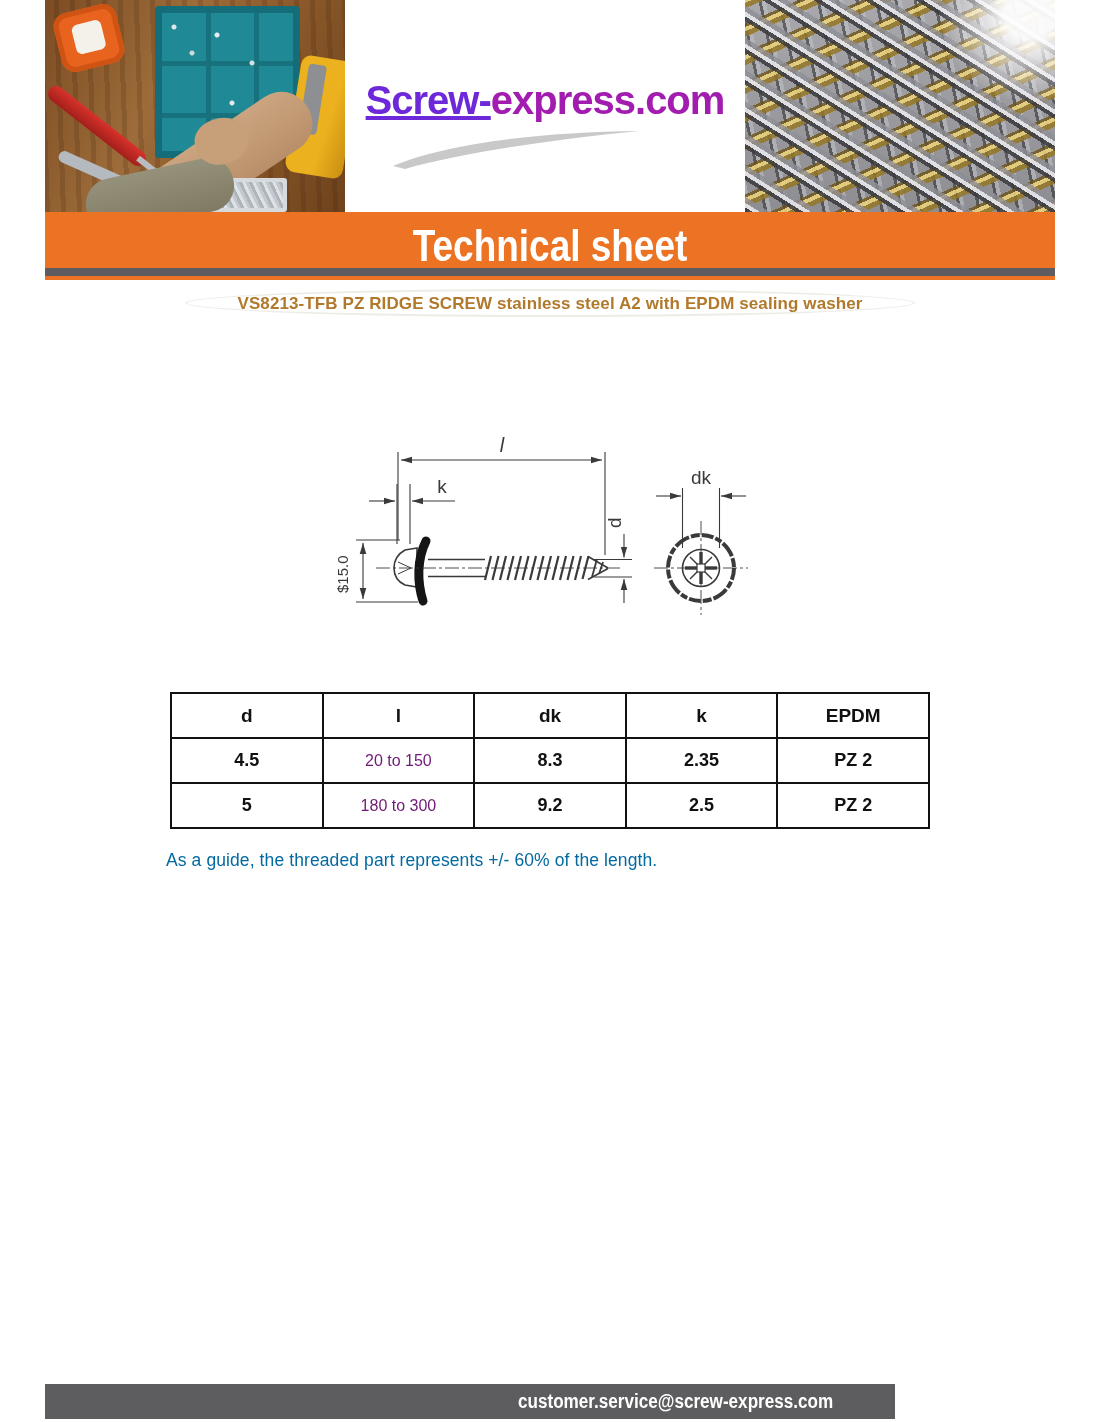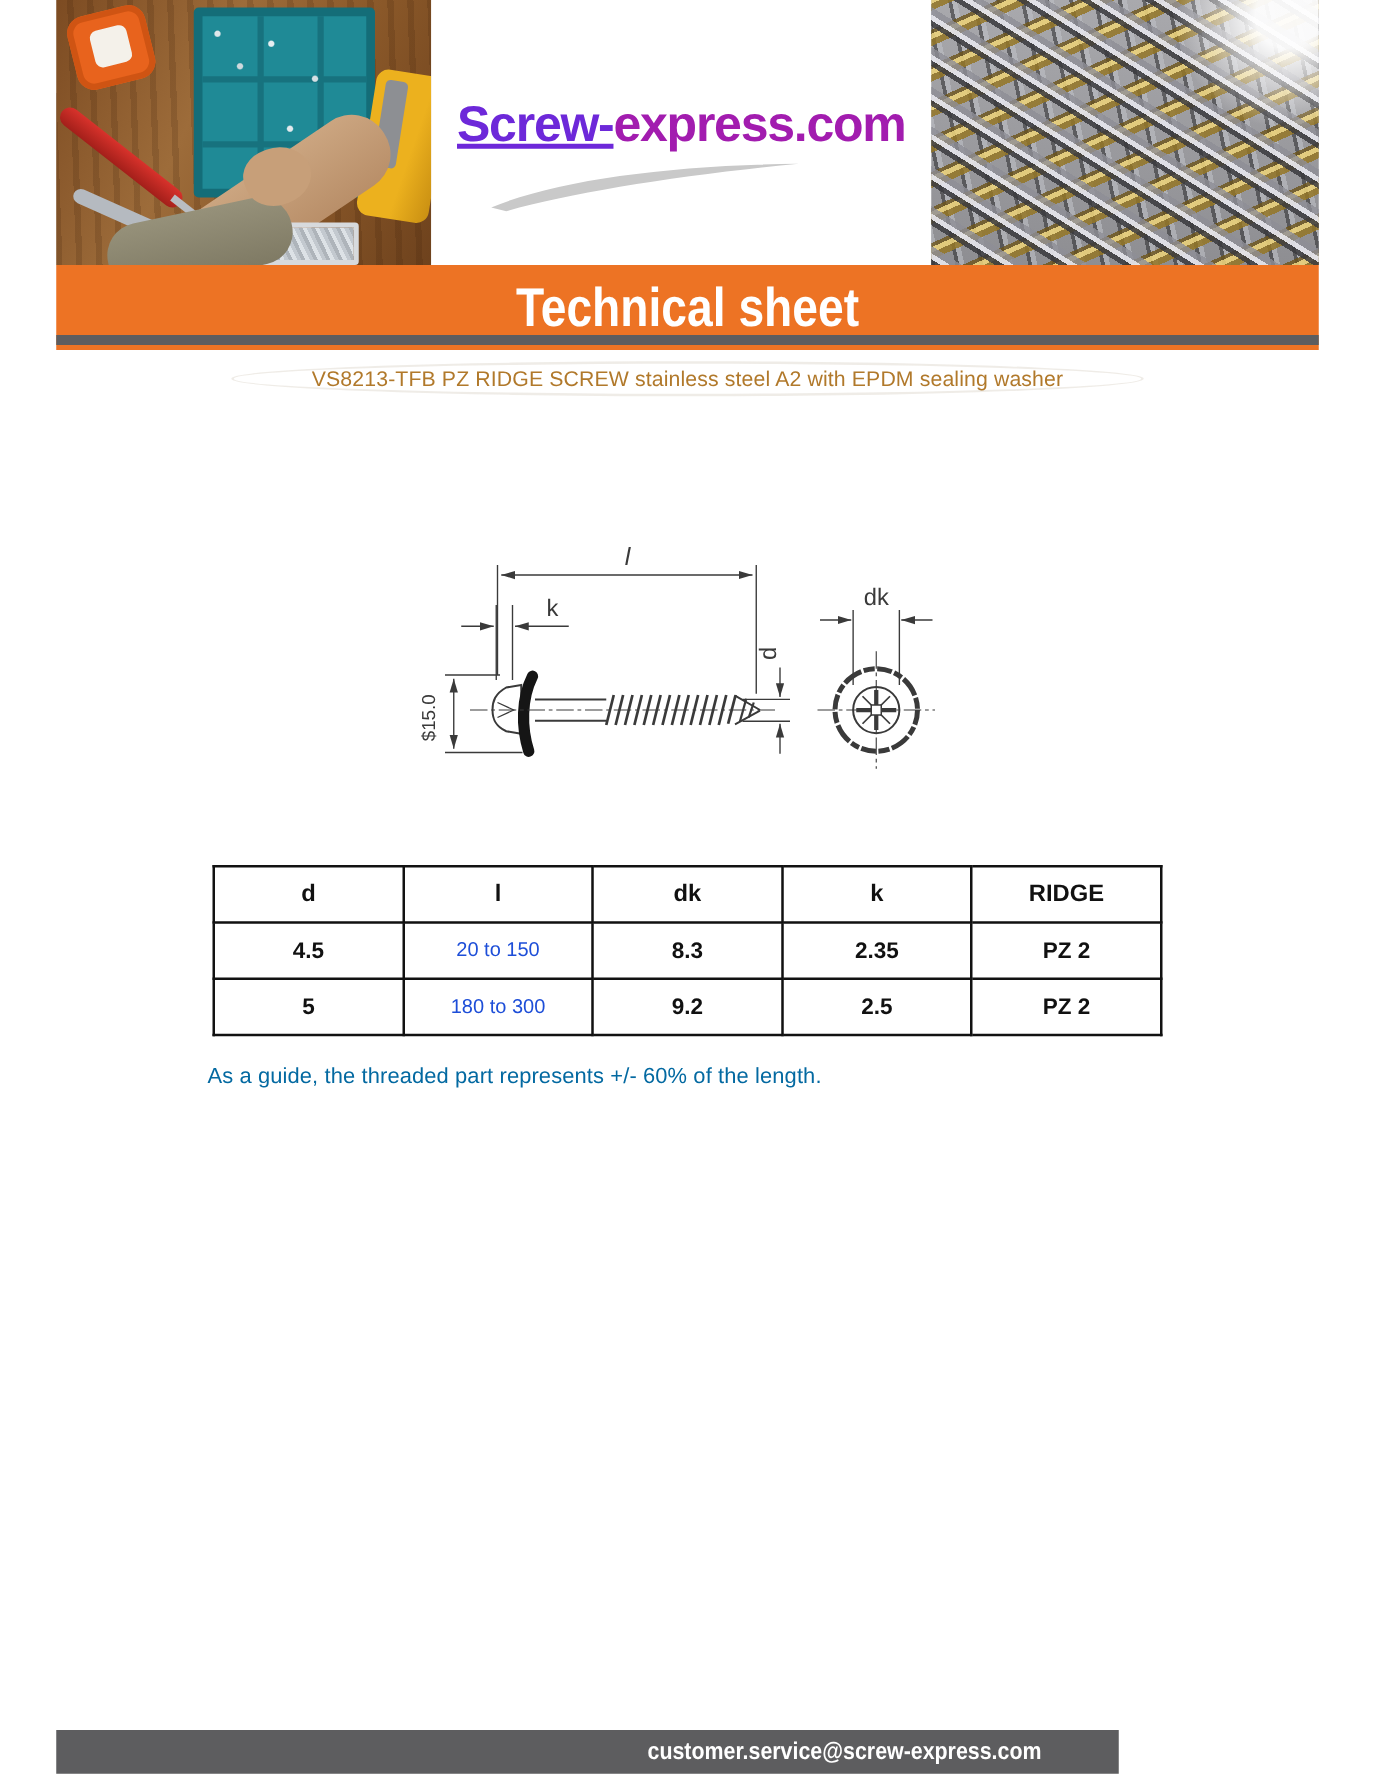--- a/index.html
+++ b/index.html
@@ -72,31 +72,31 @@
   
   .banner { position:absolute; left:45px; top:212px; width:1010px; height:68px;
     background:#ed7324; display:flex; align-items:center; justify-content:center; }
   .banner-text { color:#fff; font-weight:bold; font-size:42px; letter-spacing:0;
     display:inline-block; transform:scale(.88,1.04); white-space:nowrap; }
   .gray-bar { position:absolute; left:45px; top:268px; width:1010px; height:8px; background:#5d5d5f; }
   
   .subtitle-swoosh { position:absolute; left:185px; top:289px; width:730px; height:28px;
     border-radius:50%; border:2px solid rgba(214,208,196,.4); }
   .subtitle { position:absolute; left:0; top:294px; width:1100px; text-align:center;
-    color:#b1792b; font-size:17px; font-weight:400; letter-spacing:.1px; }
+    color:#b1792b; font-size:17px; font-weight:700; letter-spacing:.1px; }
   
   .drawing { position:absolute; left:322px; top:422px; }
   .drawing text { font-family:"Liberation Sans", sans-serif; fill:#3a3a3a; }
   
   .spec-table { position:absolute; left:170px; top:692px; width:760px;
     border-collapse:collapse; table-layout:fixed; }
   .spec-table th, .spec-table td { border:2.5px solid #111; text-align:center;
     height:45px; font-size:18px; font-weight:bold; color:#111; }
   .spec-table th { font-size:19px; }
-  .spec-table td.light { font-weight:normal; font-size:16px; color:#1d4ed8; }
+  .spec-table td.light { font-weight:normal; font-size:16px; color:#701a75; }
   
   .note { position:absolute; left:166px; top:850px; font-size:17.5px; color:#0369a1; letter-spacing:.1px;text-align:center; }
   
   .footer-bar { position:absolute; left:45px; top:1384px; width:850px; height:35px;
     background:#5d5d5f; display:flex; align-items:center; justify-content:flex-end; padding-right:62px; }
   .footer-text { color:#fff; font-weight:bold; font-size:19px; display:inline-block;
     transform:scale(.9,1.02); transform-origin:right center; white-space:nowrap; }
 </style>
 </head>
 <body>
@@ -220,21 +220,21 @@
     <text x="379" y="62" font-size="19" text-anchor="middle">dk</text>
   </svg>
 
   <table class="spec-table">
     <thead>
       <tr>
         <th>d</th>
         <th>l</th>
         <th>dk</th>
         <th>k</th>
-        <th>RIDGE</th>
+        <th>EPDM</th>
       </tr>
     </thead>
     <tbody>
       <tr>
         <td>4.5</td>
         <td class="light">20 to 150</td>
         <td>8.3</td>
         <td>2.35</td>
         <td>PZ 2</td>
       </tr>

